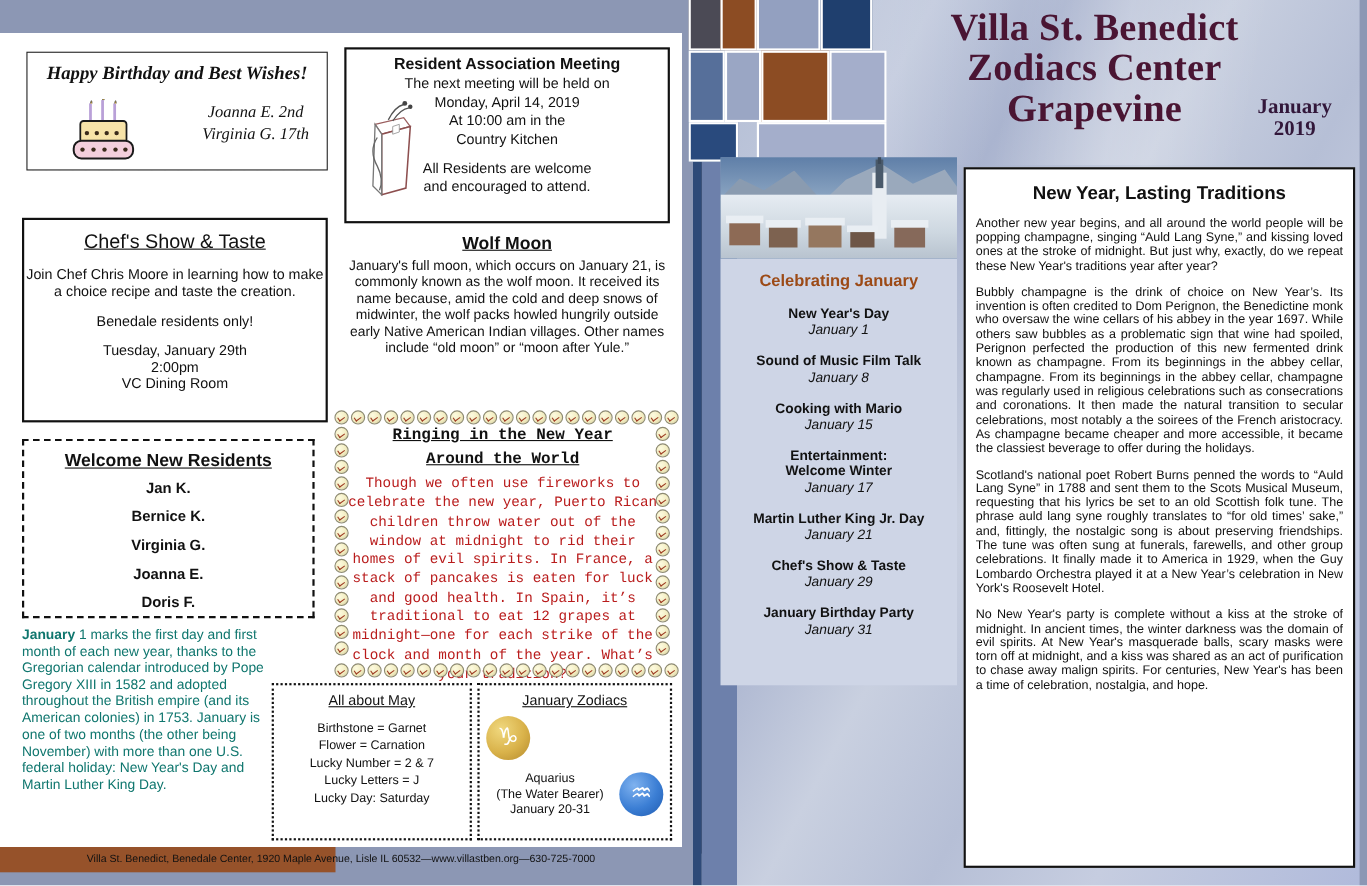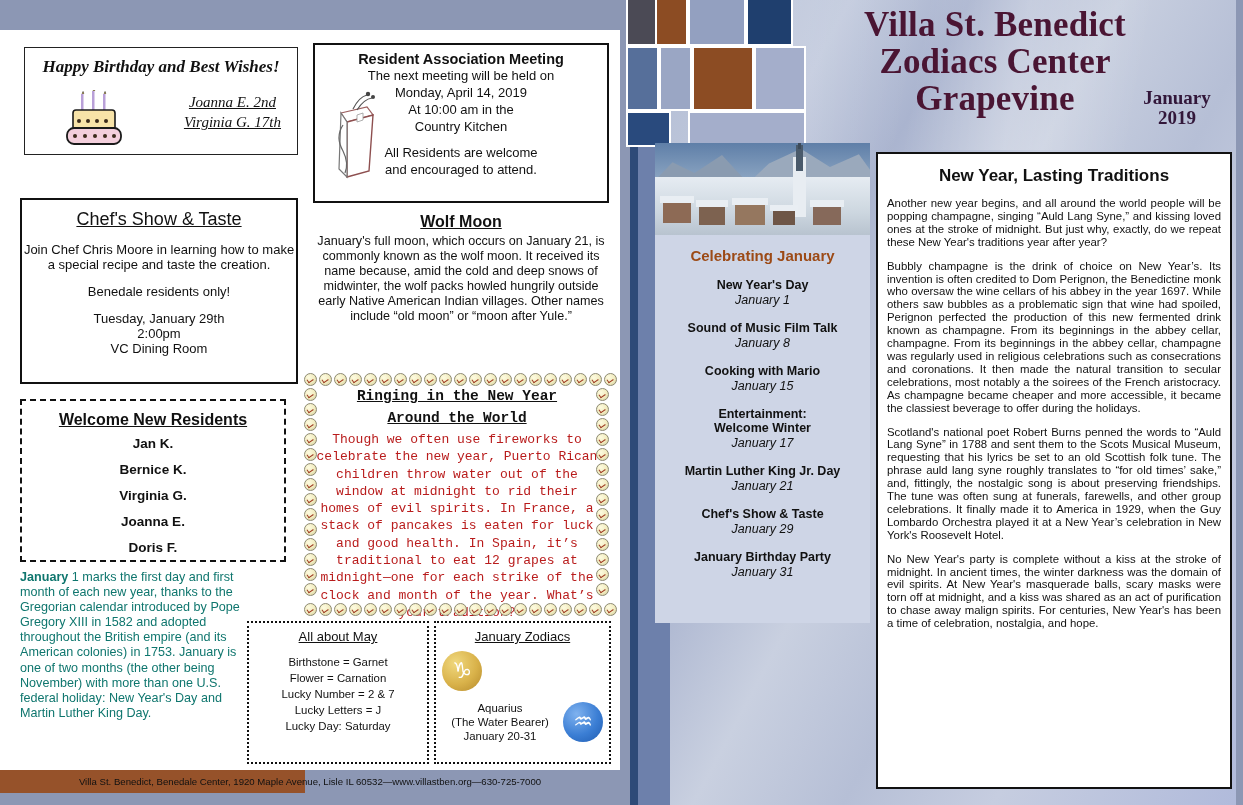--- a/index.html
+++ b/index.html
@@ -58,21 +58,21 @@
   .art-title{text-align:center;font-size:17px;font-weight:bold;color:#111;margin:4px 0 11px 0;}
   .art-p{font-size:11.4px;line-height:12.9px;color:#111;text-align:justify;margin:0 0 11px 0;}
 
   
   
   .bday{position:absolute;left:20px;top:43px;width:282px;height:116px;background:#fff;box-sizing:border-box;padding:4px;}
   .bday-inner{position:relative;width:100%;height:100%;border:1px solid #222;box-sizing:border-box;background:#fff;}
   .bday-h{font-family:"Liberation Serif",serif;font-style:italic;font-weight:bold;font-size:17px;color:#111;
      text-align:center;padding-top:9px;}
   .bday-names{position:absolute;right:16px;top:44px;text-align:center;
-     font-family:"Liberation Serif",serif;font-style:italic;font-size:15px;line-height:20px;color:#111;text-decoration:underline;}
+     font-family:"Liberation Serif",serif;font-style:italic;font-size:15px;line-height:20px;color:#111;}
   .cake{position:absolute;left:36px;top:42px;width:66px;height:60px;}
 
   
   .box{position:absolute;background:#ffffff;border:2px solid #111111;box-sizing:border-box;}
   .box-dash{position:absolute;background:#ffffff;border:2px dashed #111111;box-sizing:border-box;}
   .box-dot{position:absolute;background:#ffffff;border:2px dotted #111111;box-sizing:border-box;}
 
   .ram{left:313px;top:43px;width:296px;height:160px;}
   .ram-h{text-align:center;font-weight:bold;font-size:14.5px;color:#111;padding-top:6px;}
   .ram-l{text-align:center;font-size:13px;line-height:17px;color:#111;}
@@ -340,21 +340,21 @@
     <div class="ram-l">Monday, April 14, 2019</div>
     <div class="ram-l">At 10:00 am in the</div>
     <div class="ram-l">Country Kitchen</div>
     <div class="ram-gap"></div>
     <div class="ram-l">All Residents are welcome</div>
     <div class="ram-l">and encouraged to attend.</div>
   </div>
 
   <div class="box chef">
     <div class="chef-h">Chef's Show &amp; Taste</div>
-    <div class="chef-p">Join Chef Chris Moore in learning how to make a special recipe and taste the creation.</div>
+    <div class="chef-p">Join Chef Chris Moore in learning how to make a choice recipe and taste the creation.</div>
     <div class="chef-p">Benedale residents only!</div>
     <div class="chef-p">
       <div>Tuesday, January 29th</div>
       <div>2:00pm</div>
       <div>VC Dining Room</div>
     </div>
   </div>
 
   <div class="wolf">
     <div class="wolf-h">Wolf Moon</div>

